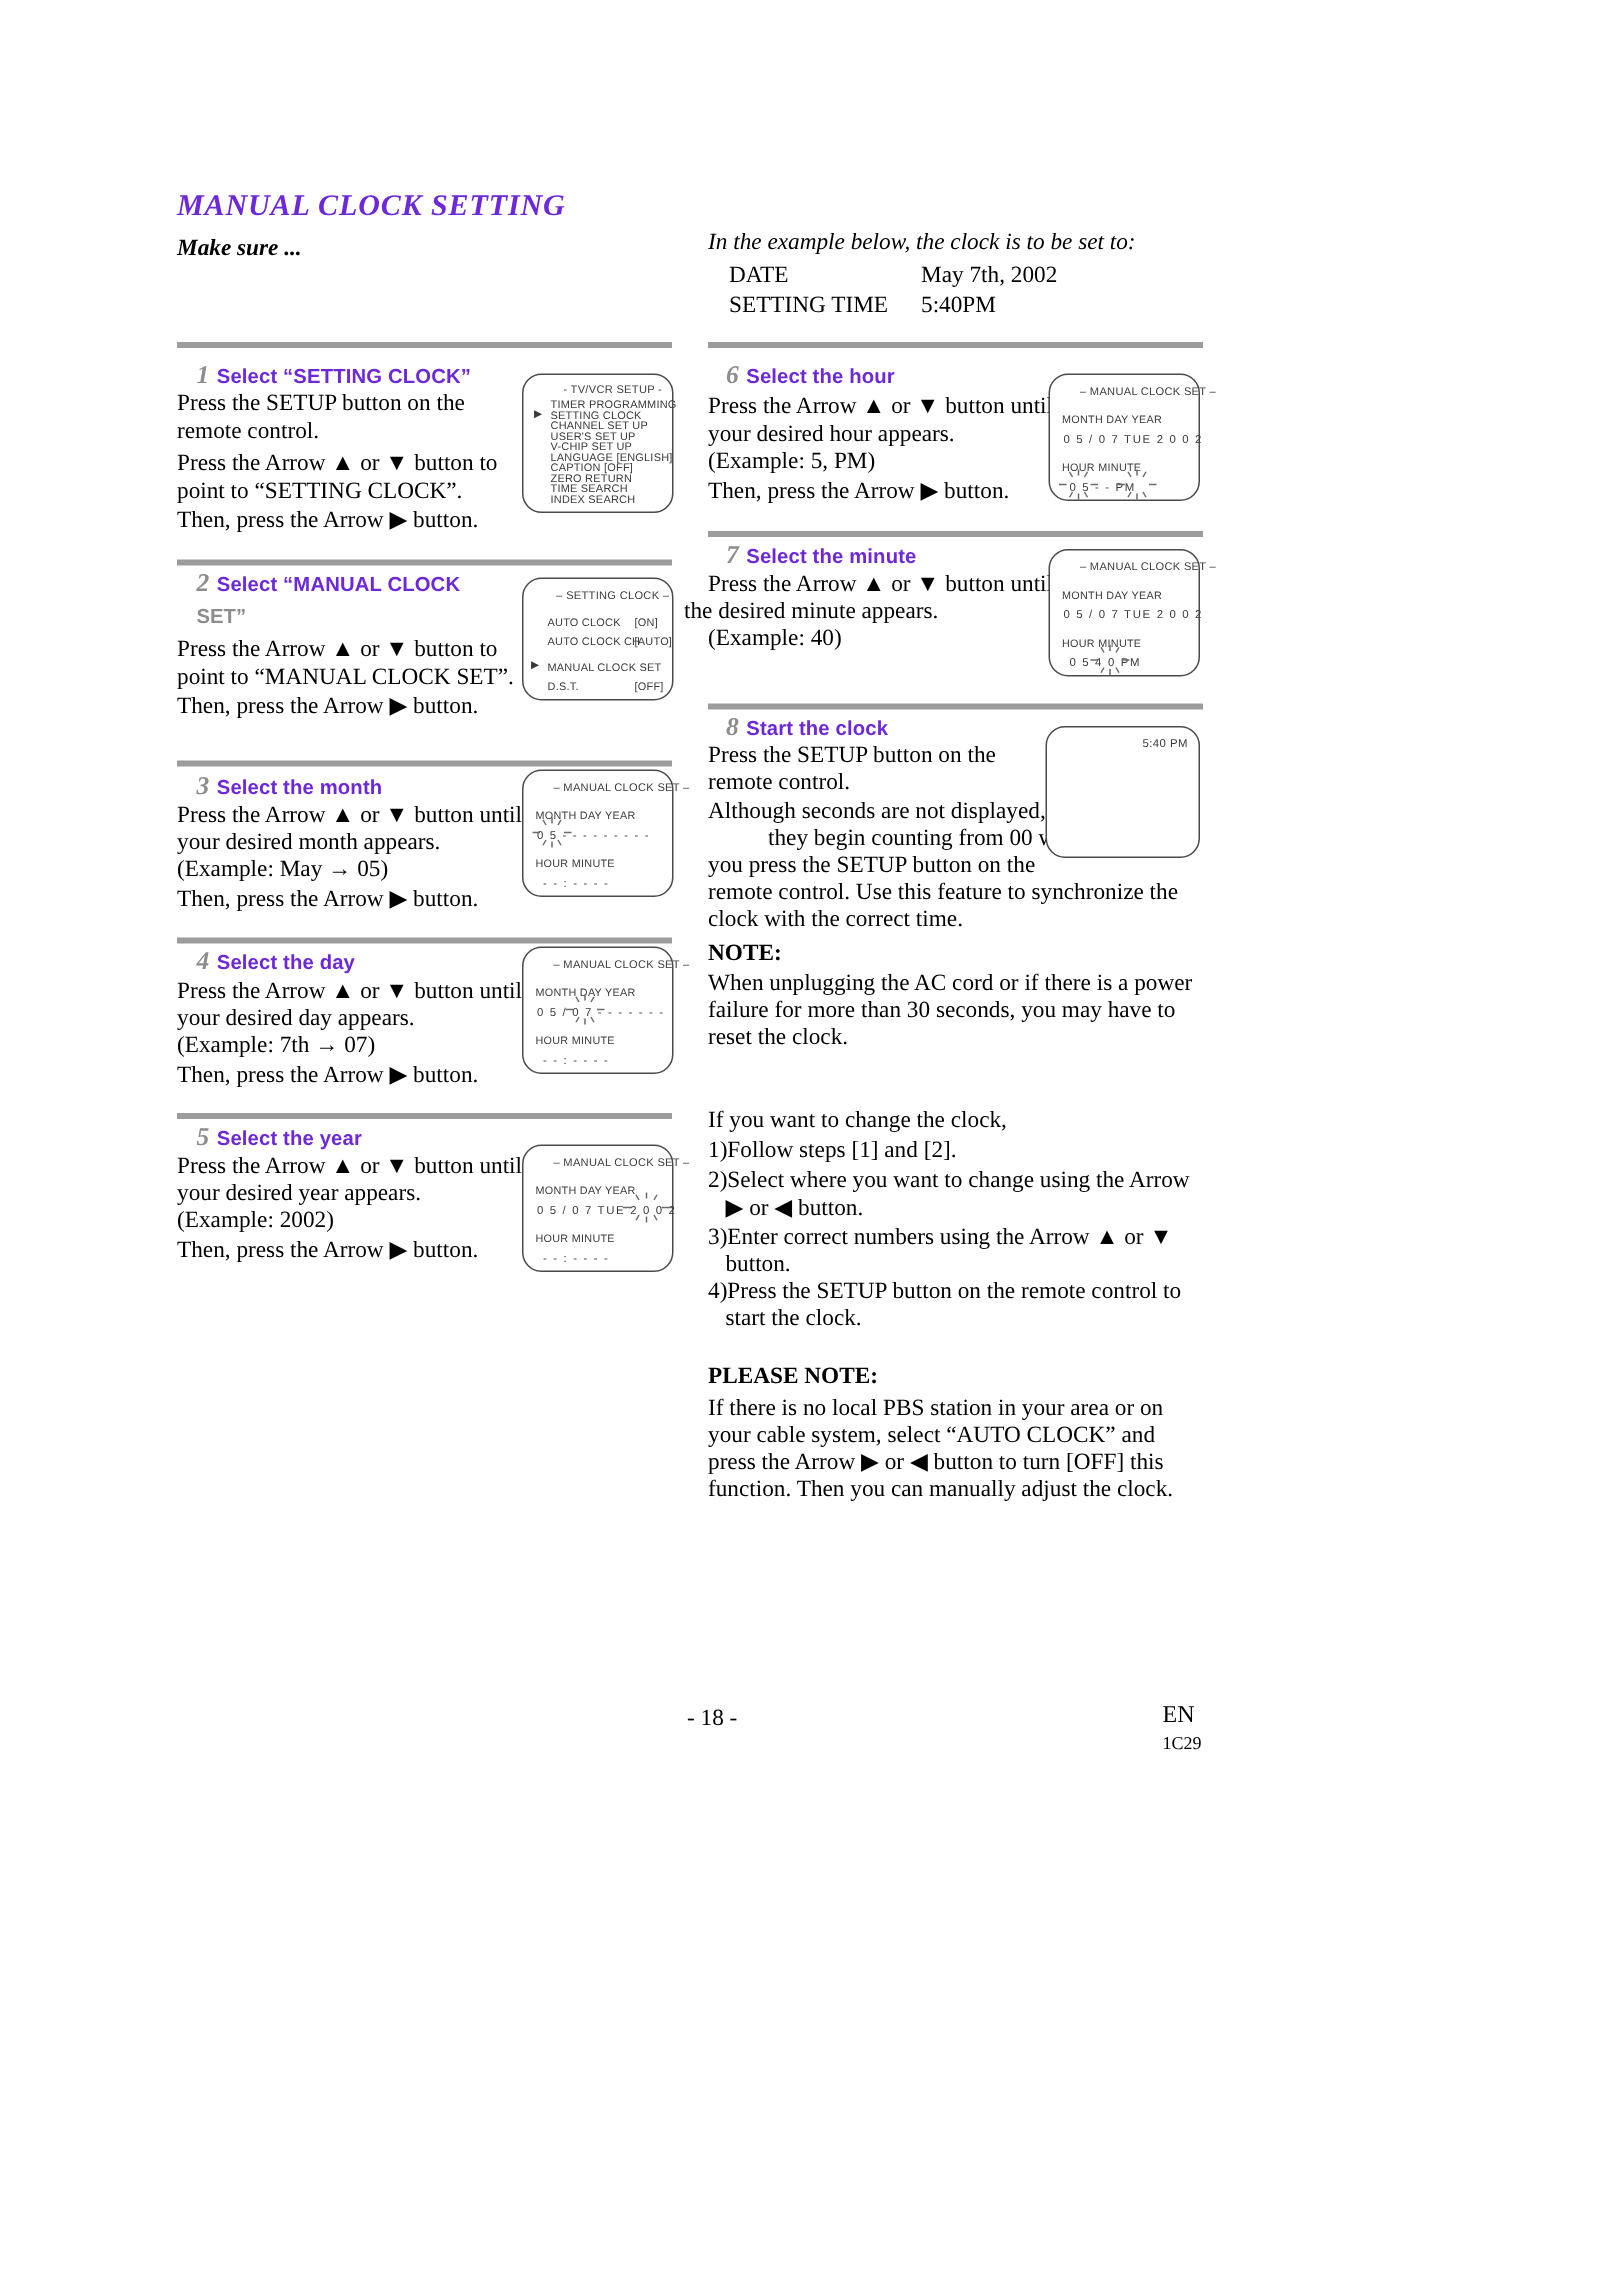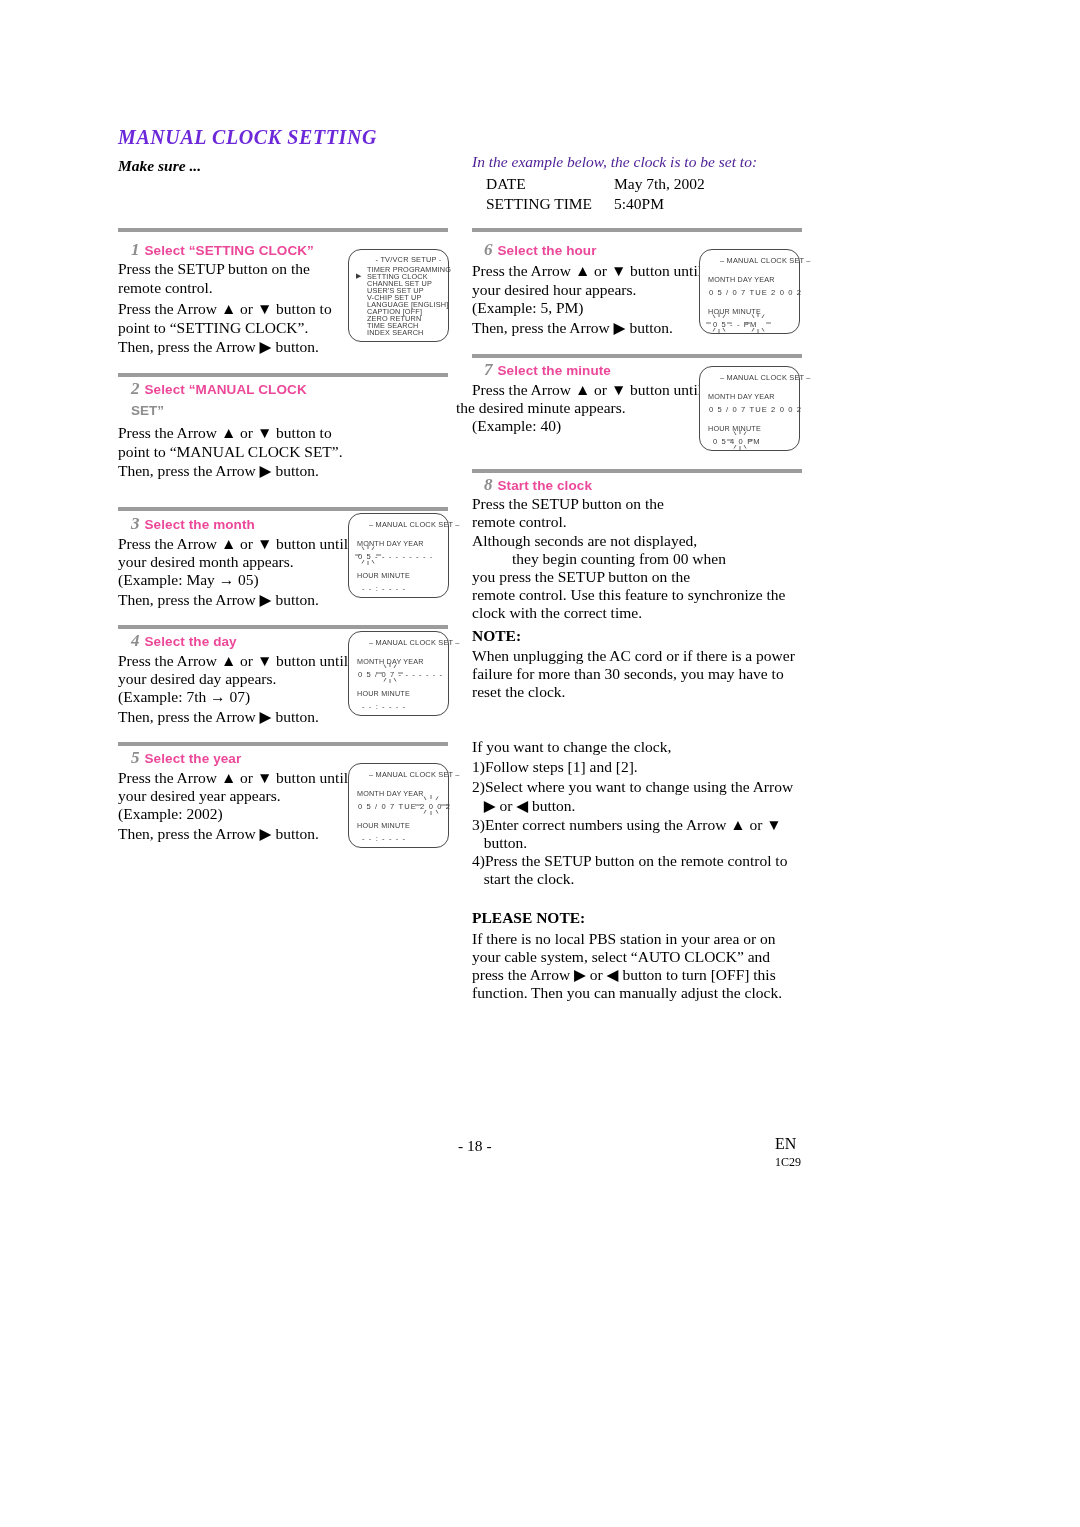--- a/index.html
+++ b/index.html
@@ -45,21 +45,21 @@
     font-family: "Liberation Serif", serif;
     font-size: 15.5px;
     line-height: 19.5px;
     color: #000;
   }
   .italic-lead {
     position: absolute;
     font-family: "Liberation Serif", serif;
     font-style: italic;
     font-size: 15.5px;
-    color: #4c1d95;
+    color: #000000;
   }
   .bold-label {
     font-weight: bold;
   }
 
   
   .divider {
     position: absolute;
     height: 4px;
     background: #9c9c9c;
@@ -75,21 +75,21 @@
     font-style: italic;
     font-weight: bold;
     font-size: 17px;
     color: #8d8d8d;
     margin-right: 5px;
   }
   .step-label {
     font-family: "Liberation Sans", sans-serif;
     font-weight: bold;
     font-size: 13.5px;
-    color: #ec4899;
+    color: #6d28d9;
     letter-spacing: 0.1px;
   }
   .step-label-cont {
     position: absolute;
     font-family: "Liberation Sans", sans-serif;
     font-weight: bold;
     font-size: 13.5px;
     color: #8d8d8d;
   }
 
@@ -220,20 +220,31 @@
   <div class="divider" style="left:118px; top:373px; width:330px;"></div>
 
   <div class="step-head" style="left:131px; top:379px;">
     <span class="step-num">2</span><span class="step-label">Select “MANUAL CLOCK</span>
   </div>
   <div class="step-label-cont" style="left:131px; top:403px;">SET”</div>
   <div class="bodytext" style="left:118px; top:423px;">Press the Arrow ▲ or ▼ button to</div>
   <div class="bodytext" style="left:118px; top:442px;">point to “MANUAL CLOCK SET”.</div>
   <div class="bodytext" style="left:118px; top:461px;">Then, press the Arrow ▶ button.</div>
 
+  <div class="osd" style="left:348px; top:385px; width:101px; height:82px;">
+    <div class="osd-title" style="top:6px;">– SETTING CLOCK –</div>
+    <div class="osd-line" style="left:16px; top:24px;">AUTO CLOCK</div>
+    <div class="osd-line" style="left:74px; top:24px;">[ON]</div>
+    <div class="osd-line" style="left:16px; top:37px;">AUTO CLOCK CH</div>
+    <div class="osd-line" style="left:74px; top:37px;">[AUTO]</div>
+    <div class="osd-cursor" style="left:5px; top:53px;">▶</div>
+    <div class="osd-line" style="left:16px; top:54px;">MANUAL CLOCK SET</div>
+    <div class="osd-line" style="left:16px; top:67px;">D.S.T.</div>
+    <div class="osd-line" style="left:74px; top:67px;">[OFF]</div>
+  </div>
 
   <div class="divider" style="left:118px; top:507px; width:330px;"></div>
 
   <div class="step-head" style="left:131px; top:514px;">
     <span class="step-num">3</span><span class="step-label">Select the month</span>
   </div>
   <div class="bodytext" style="left:118px; top:534px;">Press the Arrow ▲ or ▼ button until</div>
   <div class="bodytext" style="left:118px; top:552px;">your desired month appears.</div>
   <div class="bodytext" style="left:118px; top:570px;">(Example: May → 05)</div>
   <div class="bodytext" style="left:118px; top:590px;">Then, press the Arrow ▶ button.</div>
@@ -395,20 +406,23 @@
     <span class="step-num">8</span><span class="step-label">Start the clock</span>
   </div>
   <div class="bodytext" style="left:472px; top:494px;">Press the SETUP button on the</div>
   <div class="bodytext" style="left:472px; top:512px;">remote control.</div>
   <div class="bodytext" style="left:472px; top:531px;">Although seconds are not displayed,</div>
   <div class="bodytext" style="left:472px; top:549px;margin-left:40px;">they begin counting from 00 when</div>
   <div class="bodytext" style="left:472px; top:567px;">you press the SETUP button on the</div>
   <div class="bodytext" style="left:472px; top:585px;">remote control. Use this feature to synchronize the</div>
   <div class="bodytext" style="left:472px; top:603px;">clock with the correct time.</div>
 
+  <div class="osd" style="left:697px; top:484px; width:103px; height:88px;">
+    <div class="osd-screen-time" style="right:7px; top:6px;">5:40 PM</div>
+  </div>
 
   <div class="bodytext bold-label" style="left:472px; top:626px;">NOTE:</div>
   <div class="bodytext" style="left:472px; top:646px;">When unplugging the AC cord or if there is a power</div>
   <div class="bodytext" style="left:472px; top:664px;">failure for more than 30 seconds, you may have to</div>
   <div class="bodytext" style="left:472px; top:682px;">reset the clock.</div>
 
 
   <div class="bodytext" style="left:472px; top:737px;">If you want to change the clock,</div>
   <div class="bodytext" style="left:472px; top:757px;">1)Follow steps [1] and [2].</div>
   <div class="bodytext" style="left:472px; top:777px;">2)Select where you want to change using the Arrow</div>

